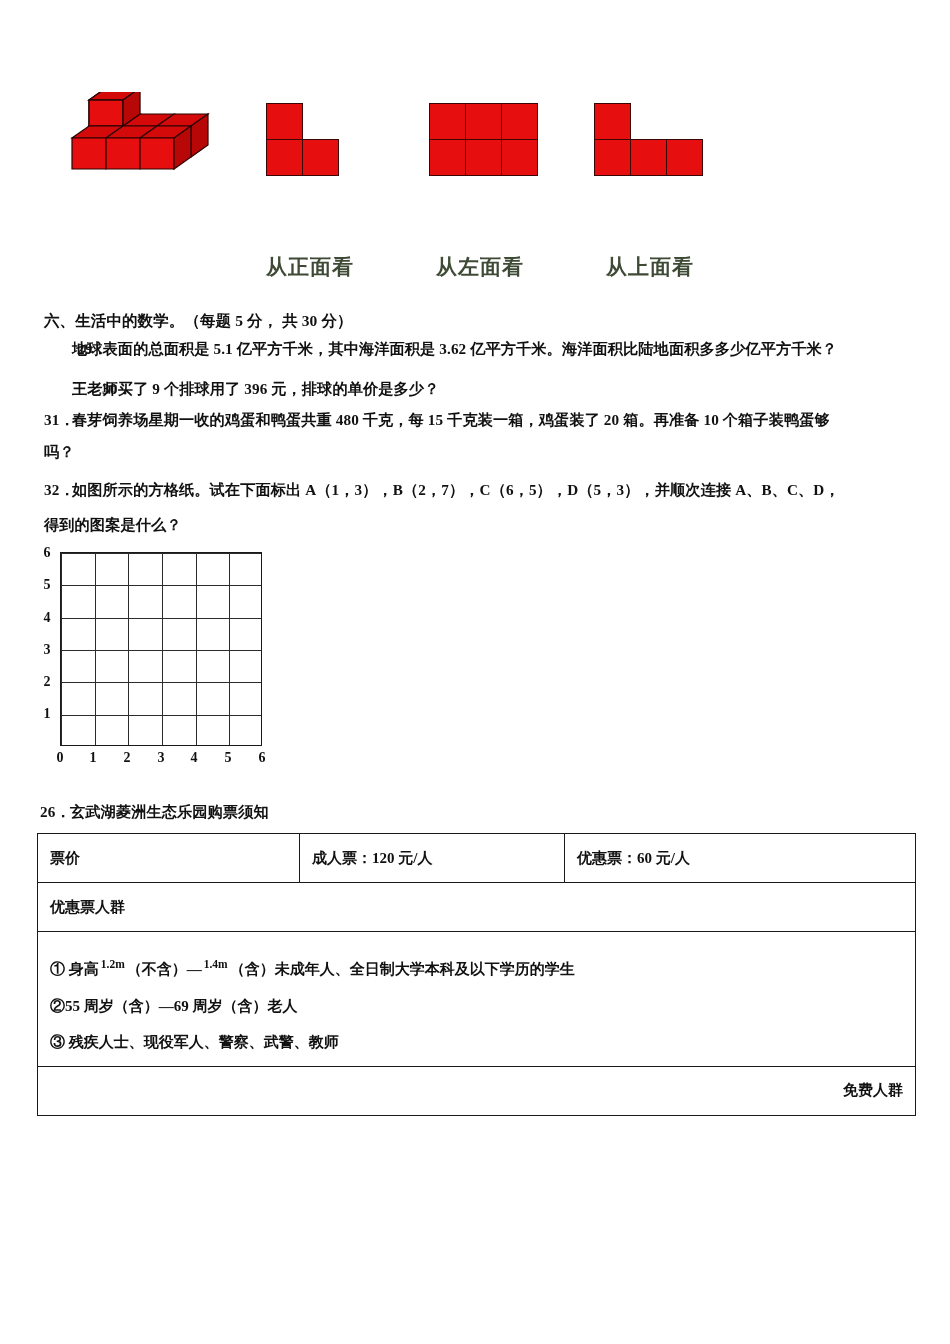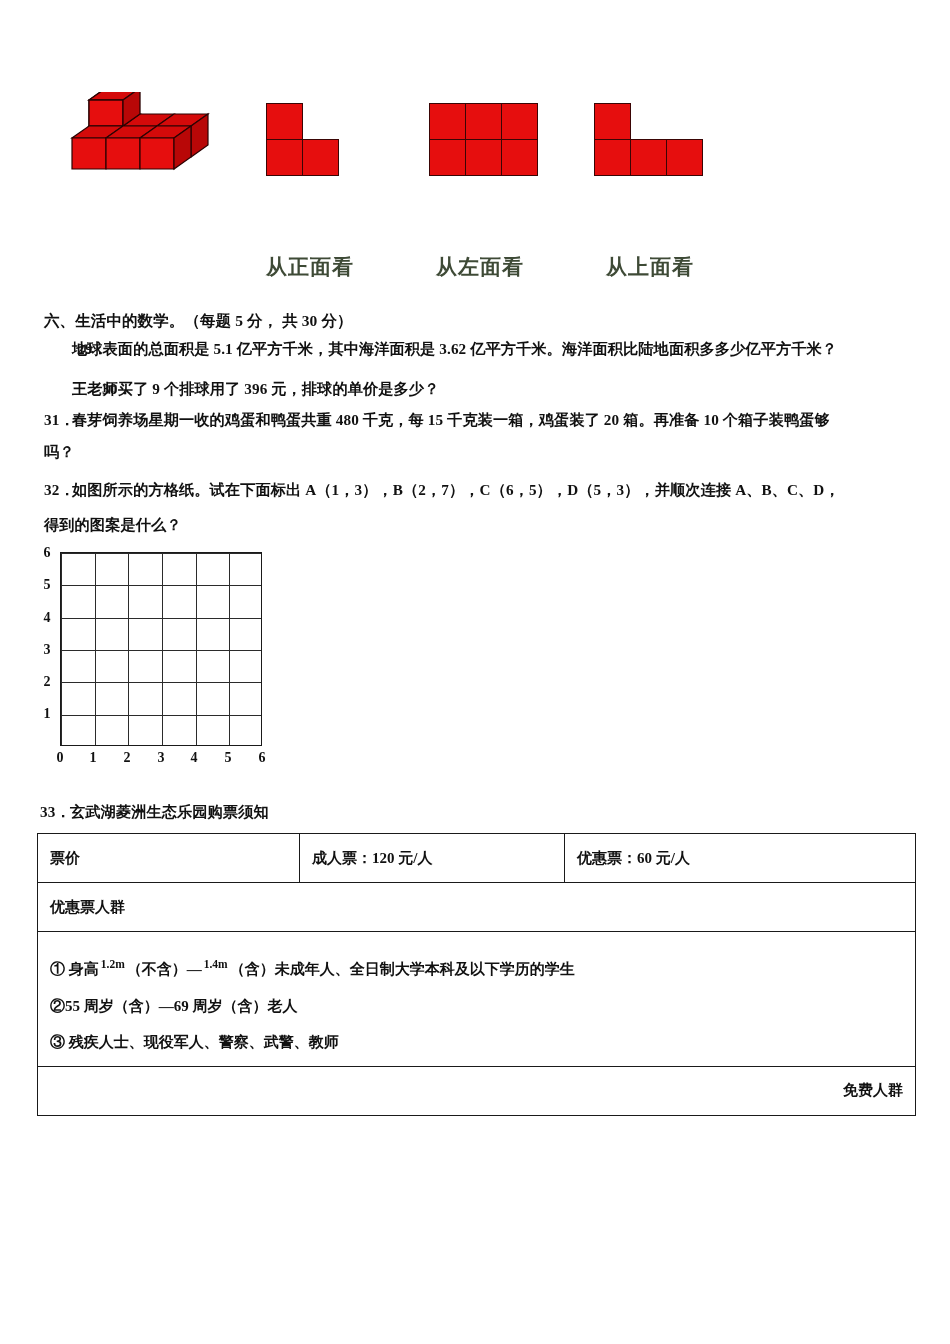--- a/index.html
+++ b/index.html
@@ -238,21 +238,21 @@
 
     <div class="grid-axis-label" style="left:24px;  top:210px;">0</div>
     <div class="grid-axis-label" style="left:57px;  top:210px;">1</div>
     <div class="grid-axis-label" style="left:91px;  top:210px;">2</div>
     <div class="grid-axis-label" style="left:125px; top:210px;">3</div>
     <div class="grid-axis-label" style="left:158px; top:210px;">4</div>
     <div class="grid-axis-label" style="left:192px; top:210px;">5</div>
     <div class="grid-axis-label" style="left:226px; top:210px;">6</div>
   </div>
 
-  <div class="txt" style="left:40px; top:800px;">33．</div>
+  <div class="txt" style="left:40px; top:800px;">26．</div>
   <div class="txt" style="left:70px; top:800px;">玄武湖菱洲生态乐园购票须知</div>
 
   <table class="tbl">
     <colgroup>
       <col style="width:262px;">
       <col style="width:265px;">
       <col style="width:351px;">
     </colgroup>
     <tbody>
       <tr class="row-price">

